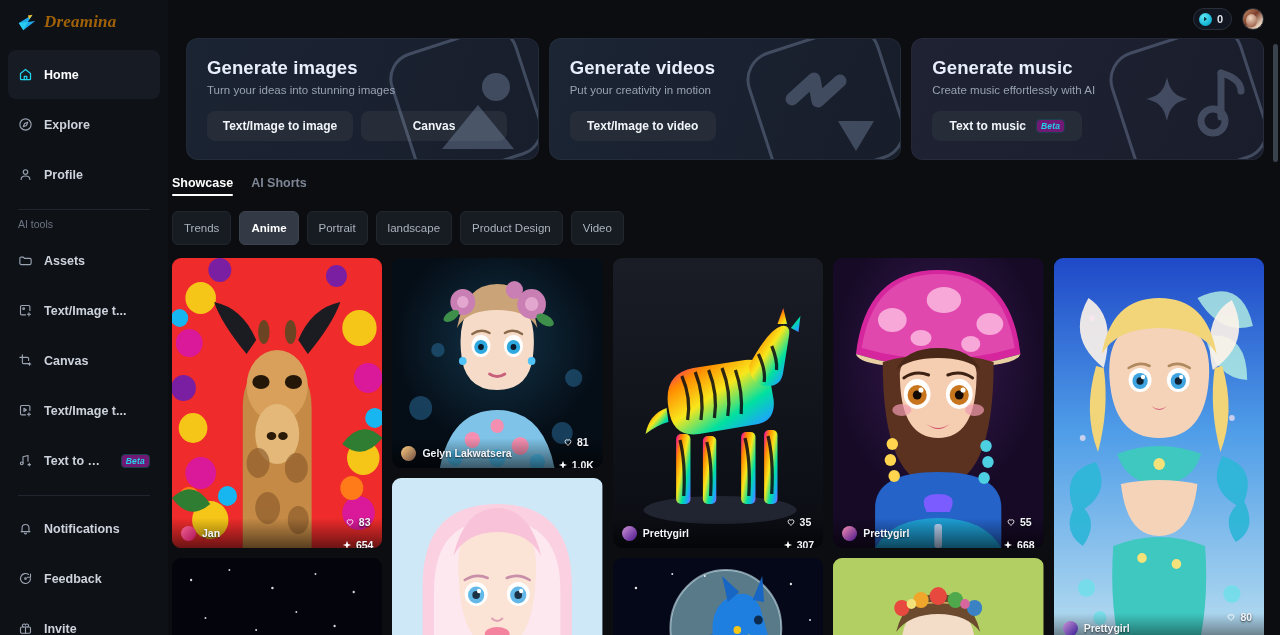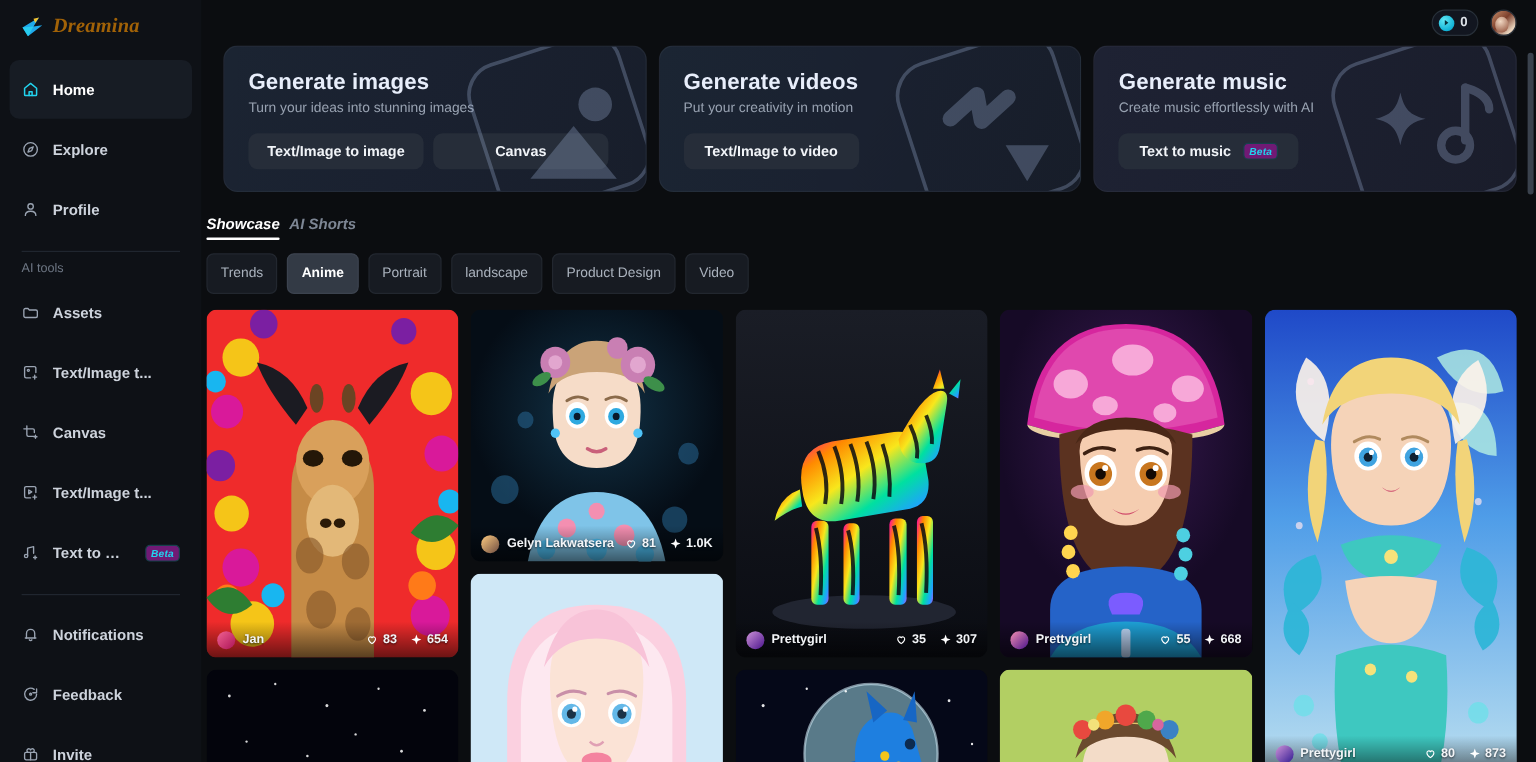--- a/index.html
+++ b/index.html
@@ -108,21 +108,21 @@
   .pill-btn {
     height: 30px; min-width: 146px;
     display: flex; align-items: center; justify-content: center; gap: 6px;
     background: #262d39; border-radius: 8px;
     font-size: 12px; font-weight: 700; color: #f1f4f8;
     cursor: pointer; padding: 0 14px;
   }
   .pill-btn.wide { min-width: 150px; }
 
   
-  .tabs { display: flex; align-items: flex-end; gap: 8px; padding: 16px 0 0 0; height: 40px; font-style: italic; }
+  .tabs { display: flex; align-items: flex-start; gap: 18px; padding: 16px 0 0 0; height: 40px; }
   .tab { font-size: 12.5px; color: #7d8694; font-weight: 600; cursor: pointer; padding-bottom: 6px; position: relative; }
   .tab.active { color: #ffffff; font-weight: 700; }
   .tab.active::after {
     content:""; position:absolute; left: 0; right: 0; bottom: 0;
     height: 2px; background: #ffffff; border-radius: 2px;
   }
   .chips { display: flex; gap: 8px; padding: 11px 0 0 0; }
   .chip {
     height: 23px; padding: 16px 11px;
     display: flex; align-items: center; justify-content: flex-end;
@@ -139,21 +139,21 @@
   .card { position: relative; border-radius: 9px; overflow: hidden; width: 100%; cursor: pointer; }
   .card .art { width: 100%; display: block; }
   .card-overlay {
     position: absolute; left: 0; right: 0; bottom: 0;
     height: 30px; display: flex; align-items: center;
     padding: 0 9px; gap: 6px;
     background: linear-gradient(to top, rgba(0,0,0,.55), rgba(0,0,0,0));
   }
   .uav { width: 15px; height: 15px; border-radius: 50%; flex: 0 0 15px; overflow: hidden; }
   .uname { font-size: 10.5px; font-weight: 700; color: #f3f5f8; white-space: nowrap; overflow: hidden; text-overflow: ellipsis; text-shadow: 0 1px 2px rgba(0,0,0,.7); }
-  .stats { margin-left: auto; display: flex; align-items: center; gap: 11px; }
+  .stats { margin-left: auto; display: flex; align-items: center; gap: 11px; flex-direction: column; }
   .stat { display: flex; align-items: center; gap: 4px; font-size: 10.5px; font-weight: 700; color: #f3f5f8; text-shadow: 0 1px 2px rgba(0,0,0,.7); }
   .stat svg { width: 10px; height: 10px; }
 
   
   .scrollbar { position: absolute; right: 2px; top: 44px; width: 5px; height: 575px; }
   .scroll-thumb { width: 5px; height: 118px; border-radius: 3px; background: #3a424d; }
 </style>
 </head>
 <body>
 

